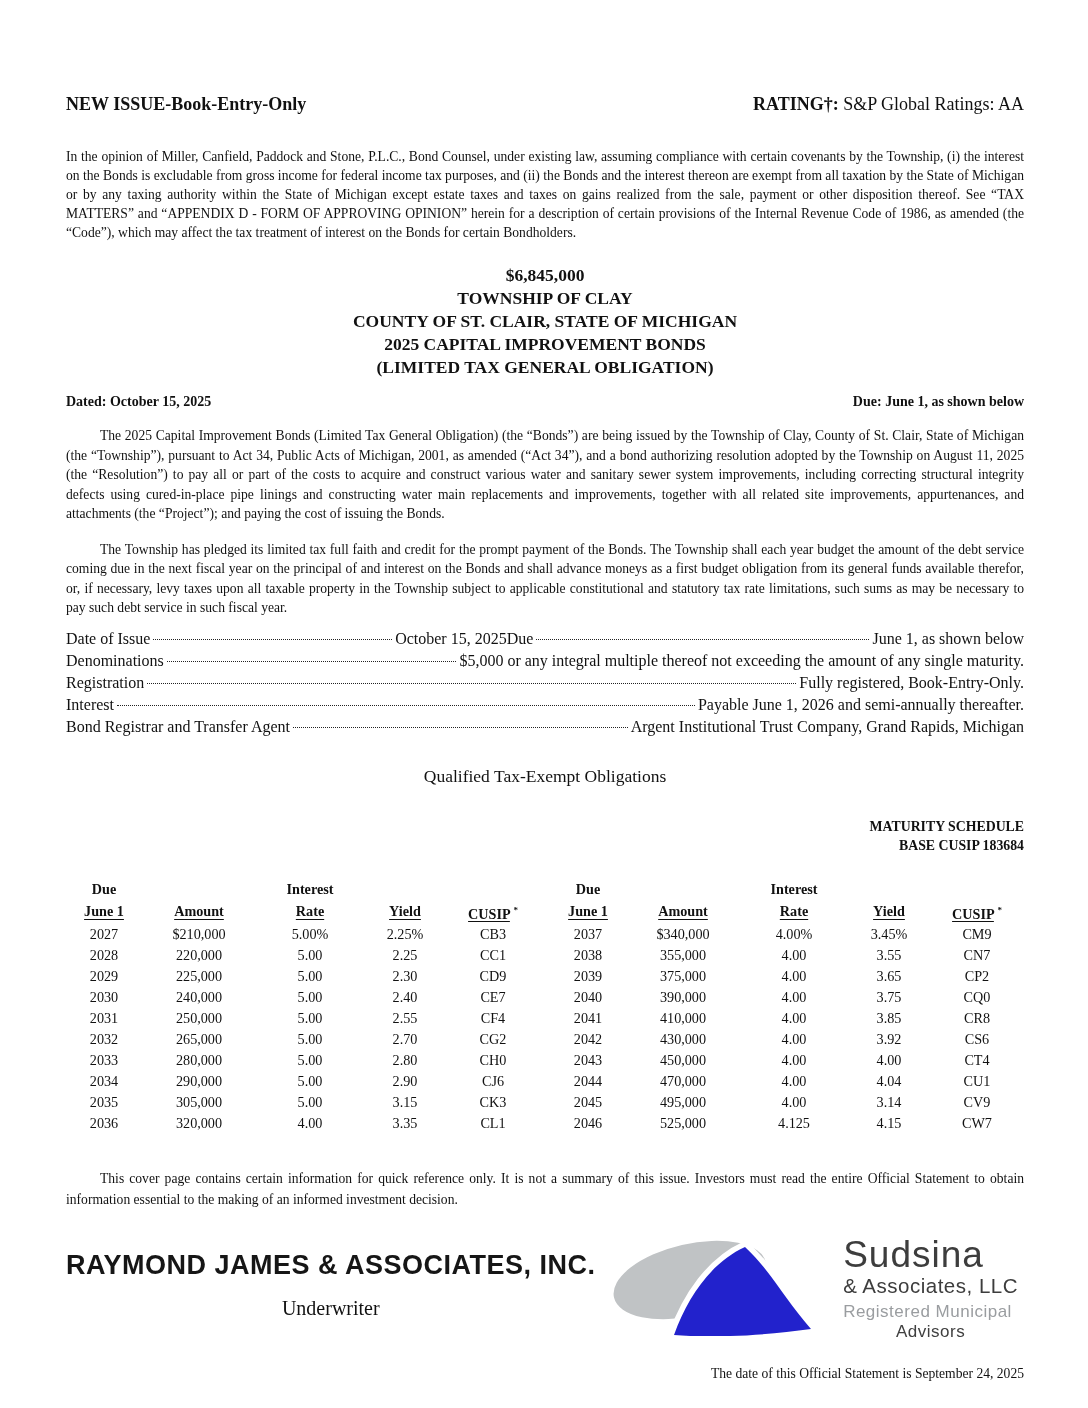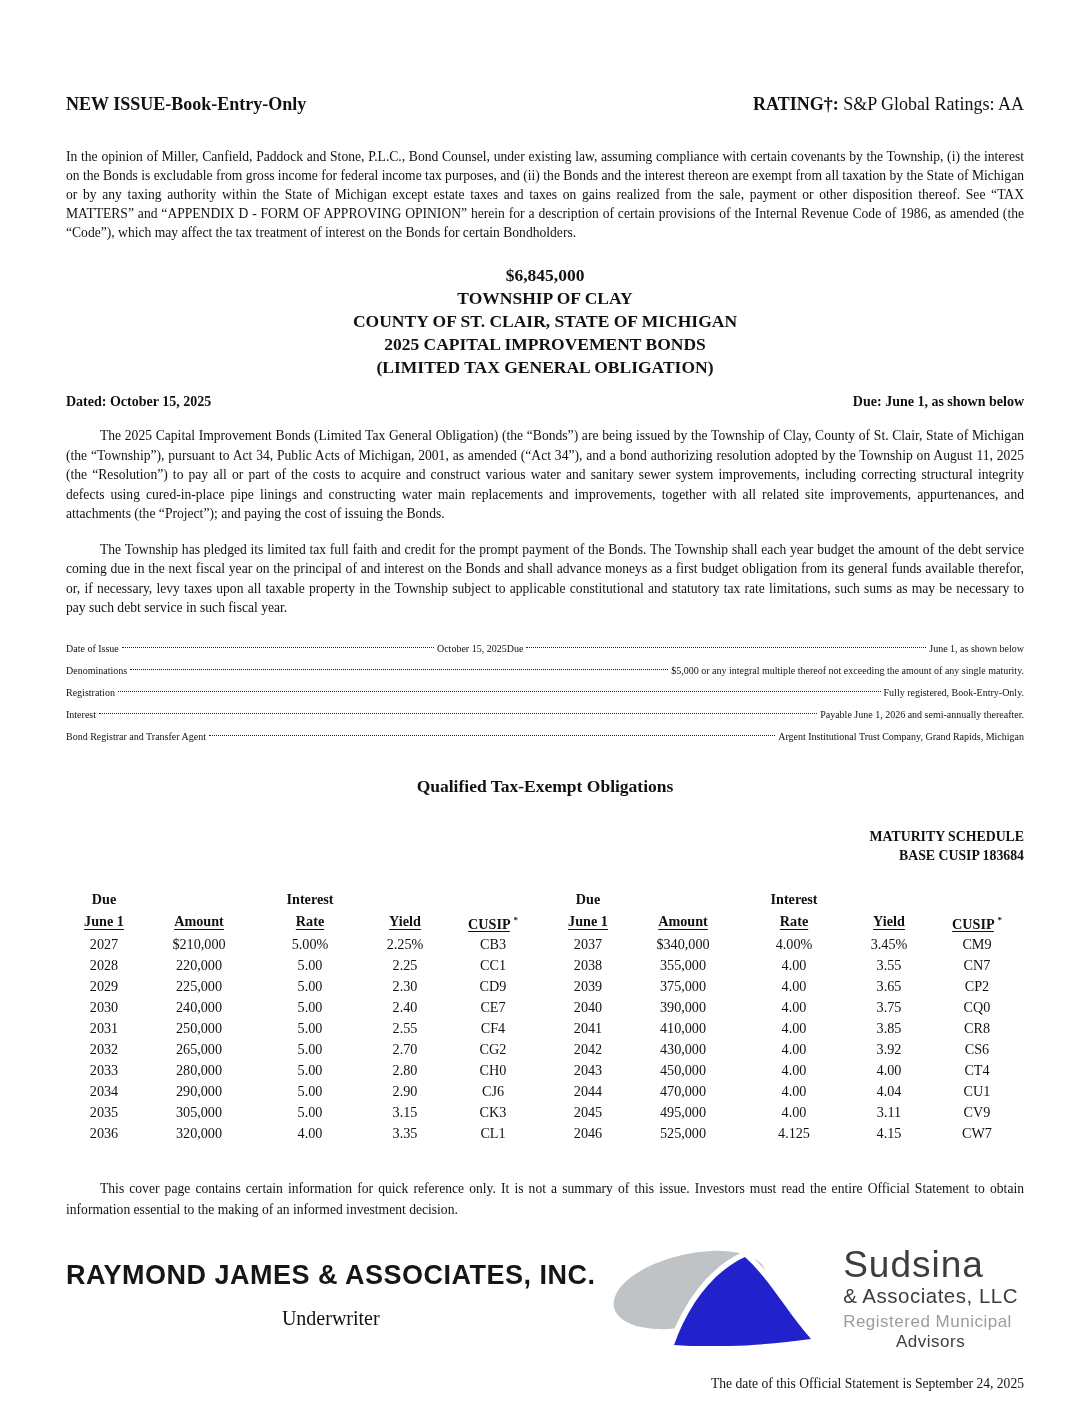--- a/index.html
+++ b/index.html
@@ -33,27 +33,27 @@
   .dated-row { margin-top:15px; display:flex; justify-content:space-between; font-weight:bold; font-size:14px; }
 
   .bodypara {
     margin-top:16px;
     font-size:13.6px; line-height:19.5px;
     text-align:justify;
     text-indent:34px;
   }
 
   
-  .details { margin-top:20px; font-size:10px; }
+  .details { margin-top:10px; font-size:16px; }
   .leader-row { display:flex; align-items:baseline; line-height:22px; white-space:nowrap; }
   .dots { flex:1 1 auto; border-bottom:1.6px dotted #222; margin:0 3px; transform:translateY(-4px); min-width:12px; }
   .leader-left { display:flex; align-items:baseline; width:46%; }
   .leader-right { display:flex; align-items:baseline; flex:1; }
 
-  .qualified { margin-top:28px; text-align:center; font-weight:bold; font-size:17.5px; }
+  .qualified { margin-top:28px; text-align:center; font-weight:normal; font-size:17.5px; }
 
   .sched-title { margin-top:30px; text-align:right; font-weight:bold; font-size:13.8px; line-height:19px; }
 
   
   .tables { margin-top:24px; display:flex; justify-content:center; gap:14px; }
   table.mat { border-collapse:collapse; table-layout:fixed; }
   table.mat th, table.mat td { font-size:14.2px; padding:0; line-height:21px; text-align:center; }
   table.mat th { font-weight:bold; }
   .u { text-decoration:underline; text-underline-offset:3px; }
   .c-year { width:72px; }
@@ -363,21 +363,21 @@
             <td class="amt">470,000</td>
             <td>4.00</td>
             <td>4.04</td>
             <td>CU1</td>
           </tr>
 
           <tr>
             <td>2045</td>
             <td class="amt">495,000</td>
             <td>4.00</td>
-            <td>3.11</td>
+            <td>3.14</td>
             <td>CV9</td>
           </tr>
 
           <tr>
             <td>2046</td>
             <td class="amt">525,000</td>
             <td>4.125</td>
             <td>4.15</td>
             <td>CW7</td>
           </tr>

